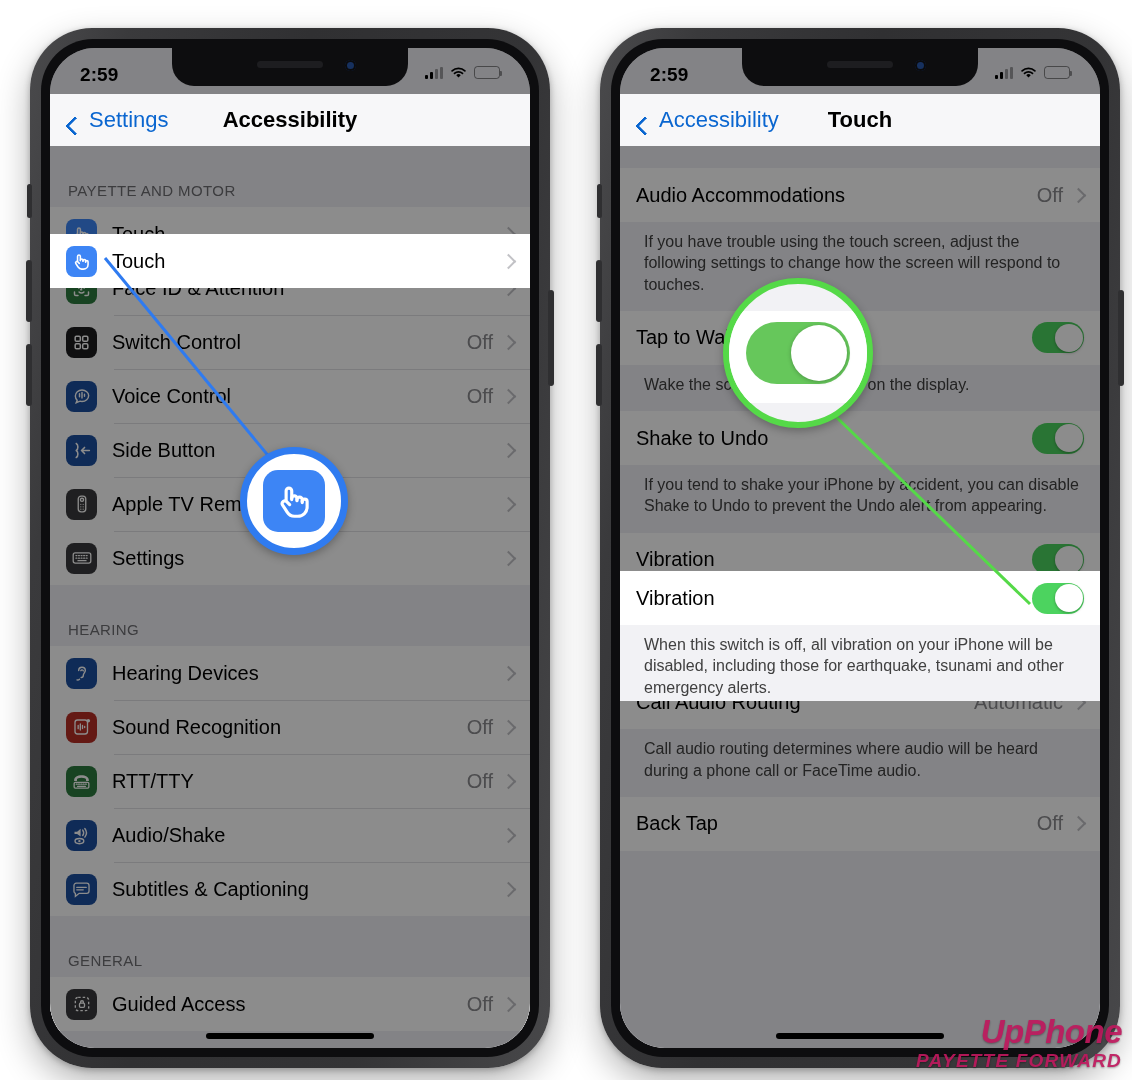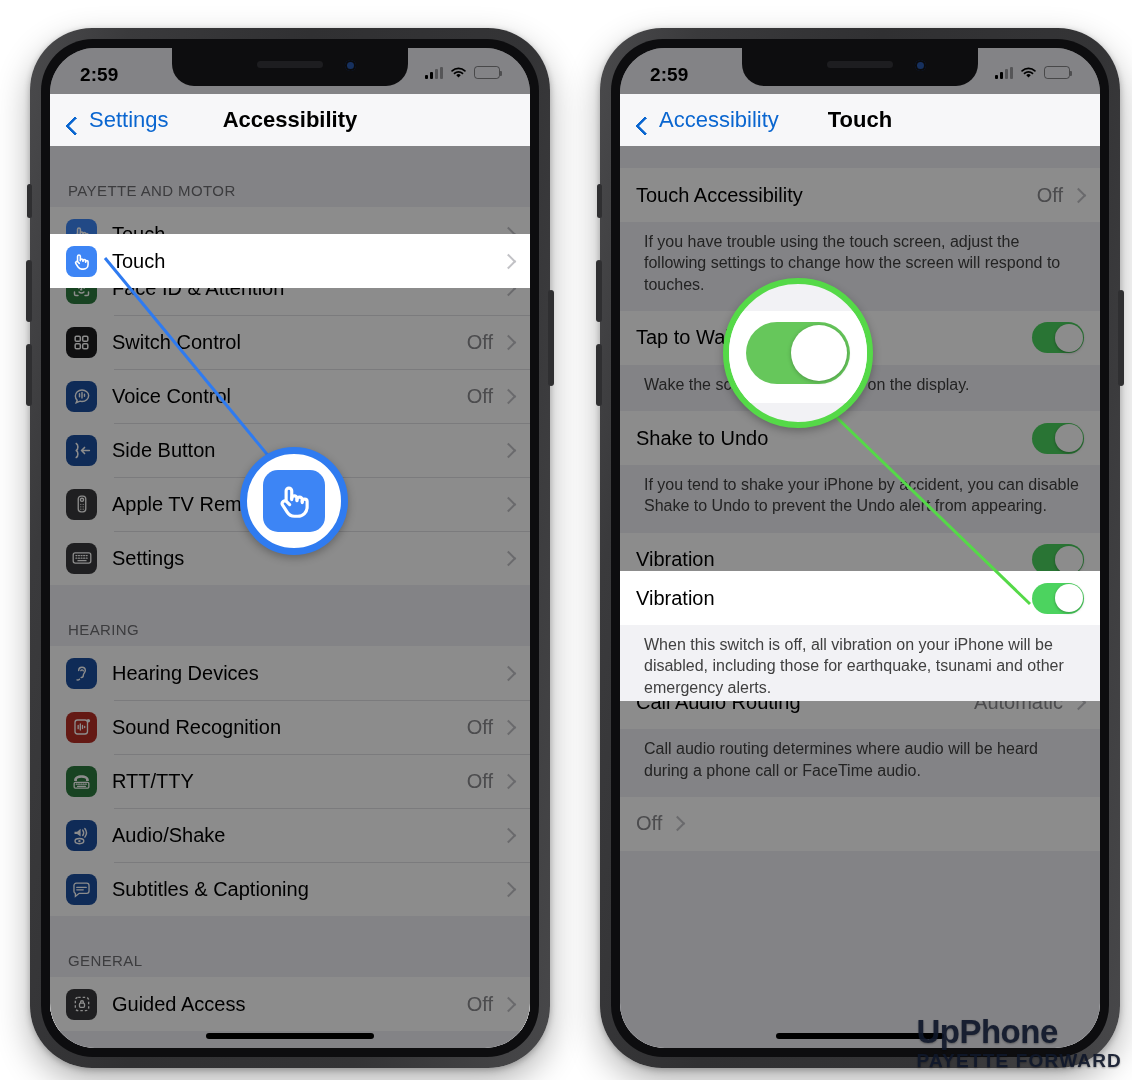--- a/index.html
+++ b/index.html
@@ -213,23 +213,24 @@
     width:104px;height:62px;border-radius:32px;background:#66c75b;
   }
   .mag-toggle .k{
     position:absolute;right:3px;top:3px;width:56px;height:56px;border-radius:50%;
     background:#fff;box-shadow:0 1px 4px rgba(0,0,0,.25);
   }
 
   
   .watermark{
     position:absolute;right:10px;bottom:6px;z-index:60;
-    color:#0f172a;
+    text-align:right;color:#be185d;
     text-shadow:0 1px 2px rgba(0,0,0,.35);
     opacity:.92;
+    font-style:italic;
   }
   .wm1{font-size:33px;font-weight:700;letter-spacing:-.5px;line-height:1;}
   .wm2{font-size:19px;font-weight:700;letter-spacing:1.2px;line-height:1.35;}
 </style>
 </head>
 <body>
 
 <div class="stage">
 
   <div class="phone left">
@@ -483,21 +484,21 @@
     <div class="btn-side btn-power"></div>
 
     <div class="bezel">
       <div class="screen">
 
         <div class="content">
           <div class="gap sm"></div>
 
           <div class="rows">
             <div class="row plain">
-              <div class="row-label">Touch Accessibility</div>
+              <div class="row-label">Audio Accommodations</div>
               <div class="row-value">Off</div>
               <div class="chev-r"></div>
             </div>
           </div>
           <div class="footnote">If you have trouble using the touch screen, adjust the following settings to change how the screen will respond to touches.</div>
 
           <div class="rows">
             <div class="row plain">
               <div class="row-label">Tap to Wake</div>
               <div class="toggle">
@@ -531,20 +532,21 @@
             <div class="row plain">
               <div class="row-label">Call Audio Routing</div>
               <div class="row-value">Automatic</div>
               <div class="chev-r"></div>
             </div>
           </div>
           <div class="footnote">Call audio routing determines where audio will be heard during a phone call or FaceTime audio.</div>
 
           <div class="rows">
             <div class="row plain">
+              <div class="row-label">Back Tap</div>
               <div class="row-value">Off</div>
               <div class="chev-r"></div>
             </div>
           </div>
         </div>
 
         <div class="dim"></div>
 
         <div class="highlight" style="top:523px;height:130px;background:#f2f2f5;">
           <div class="rows">

